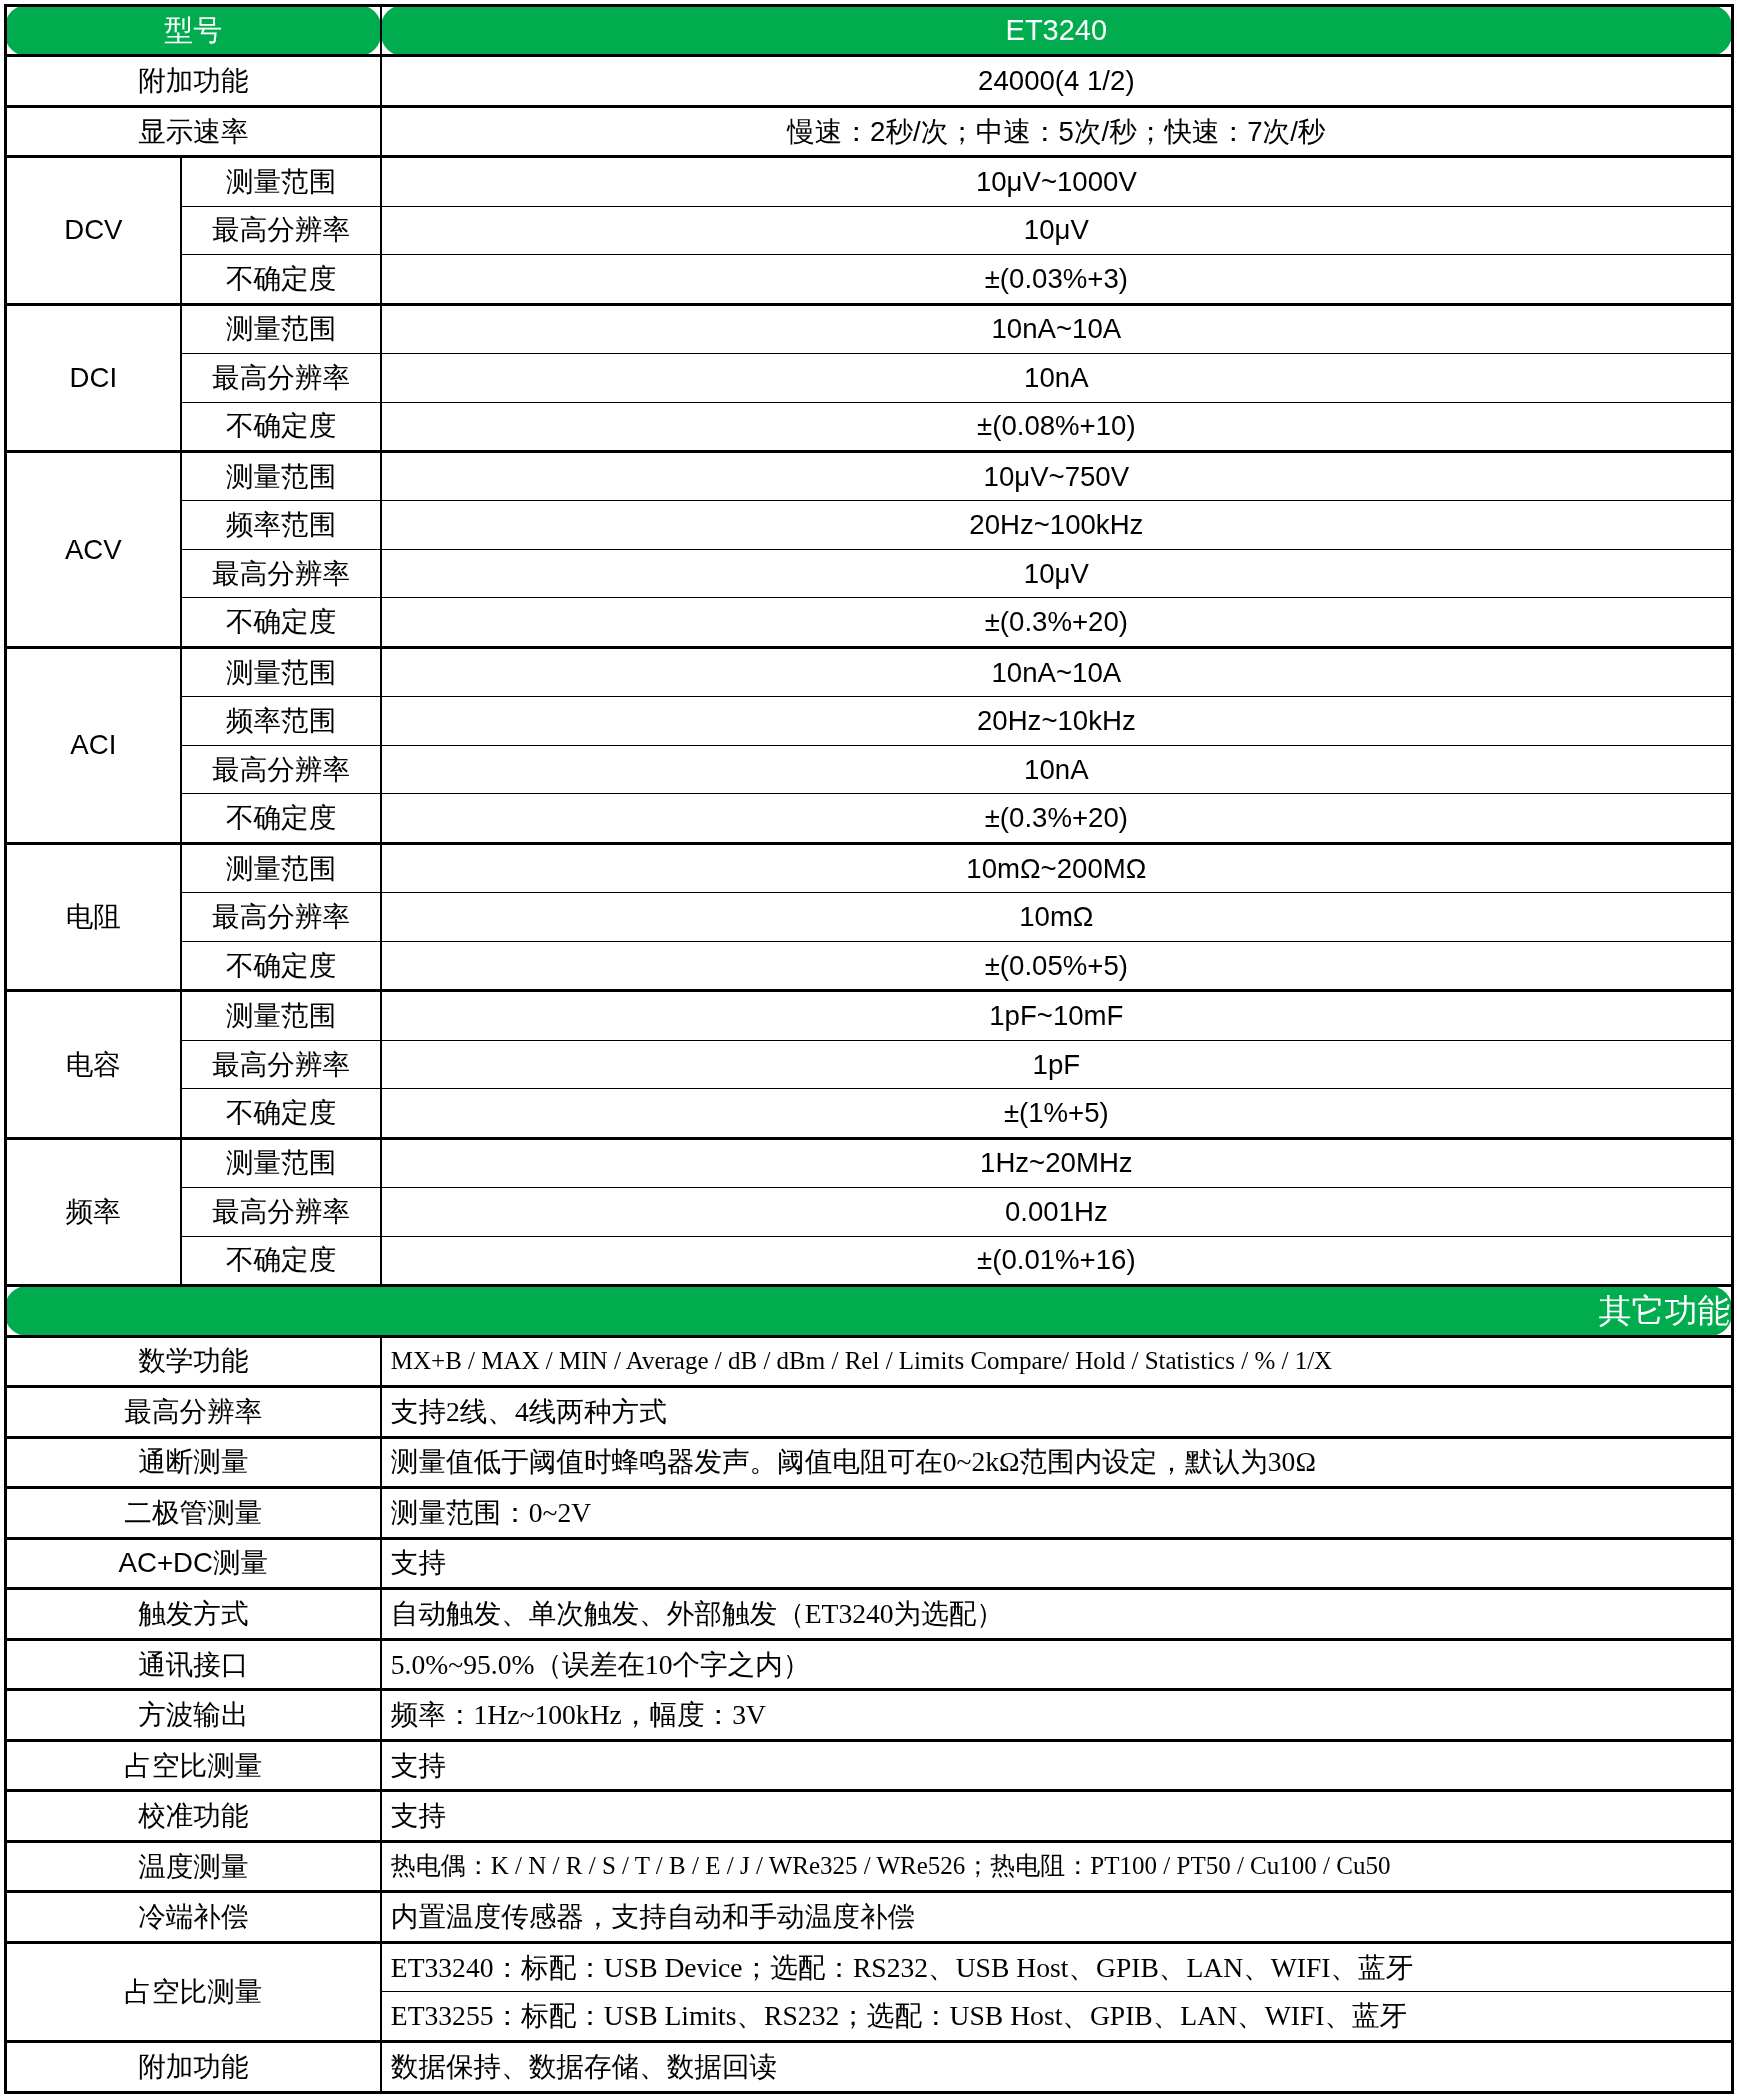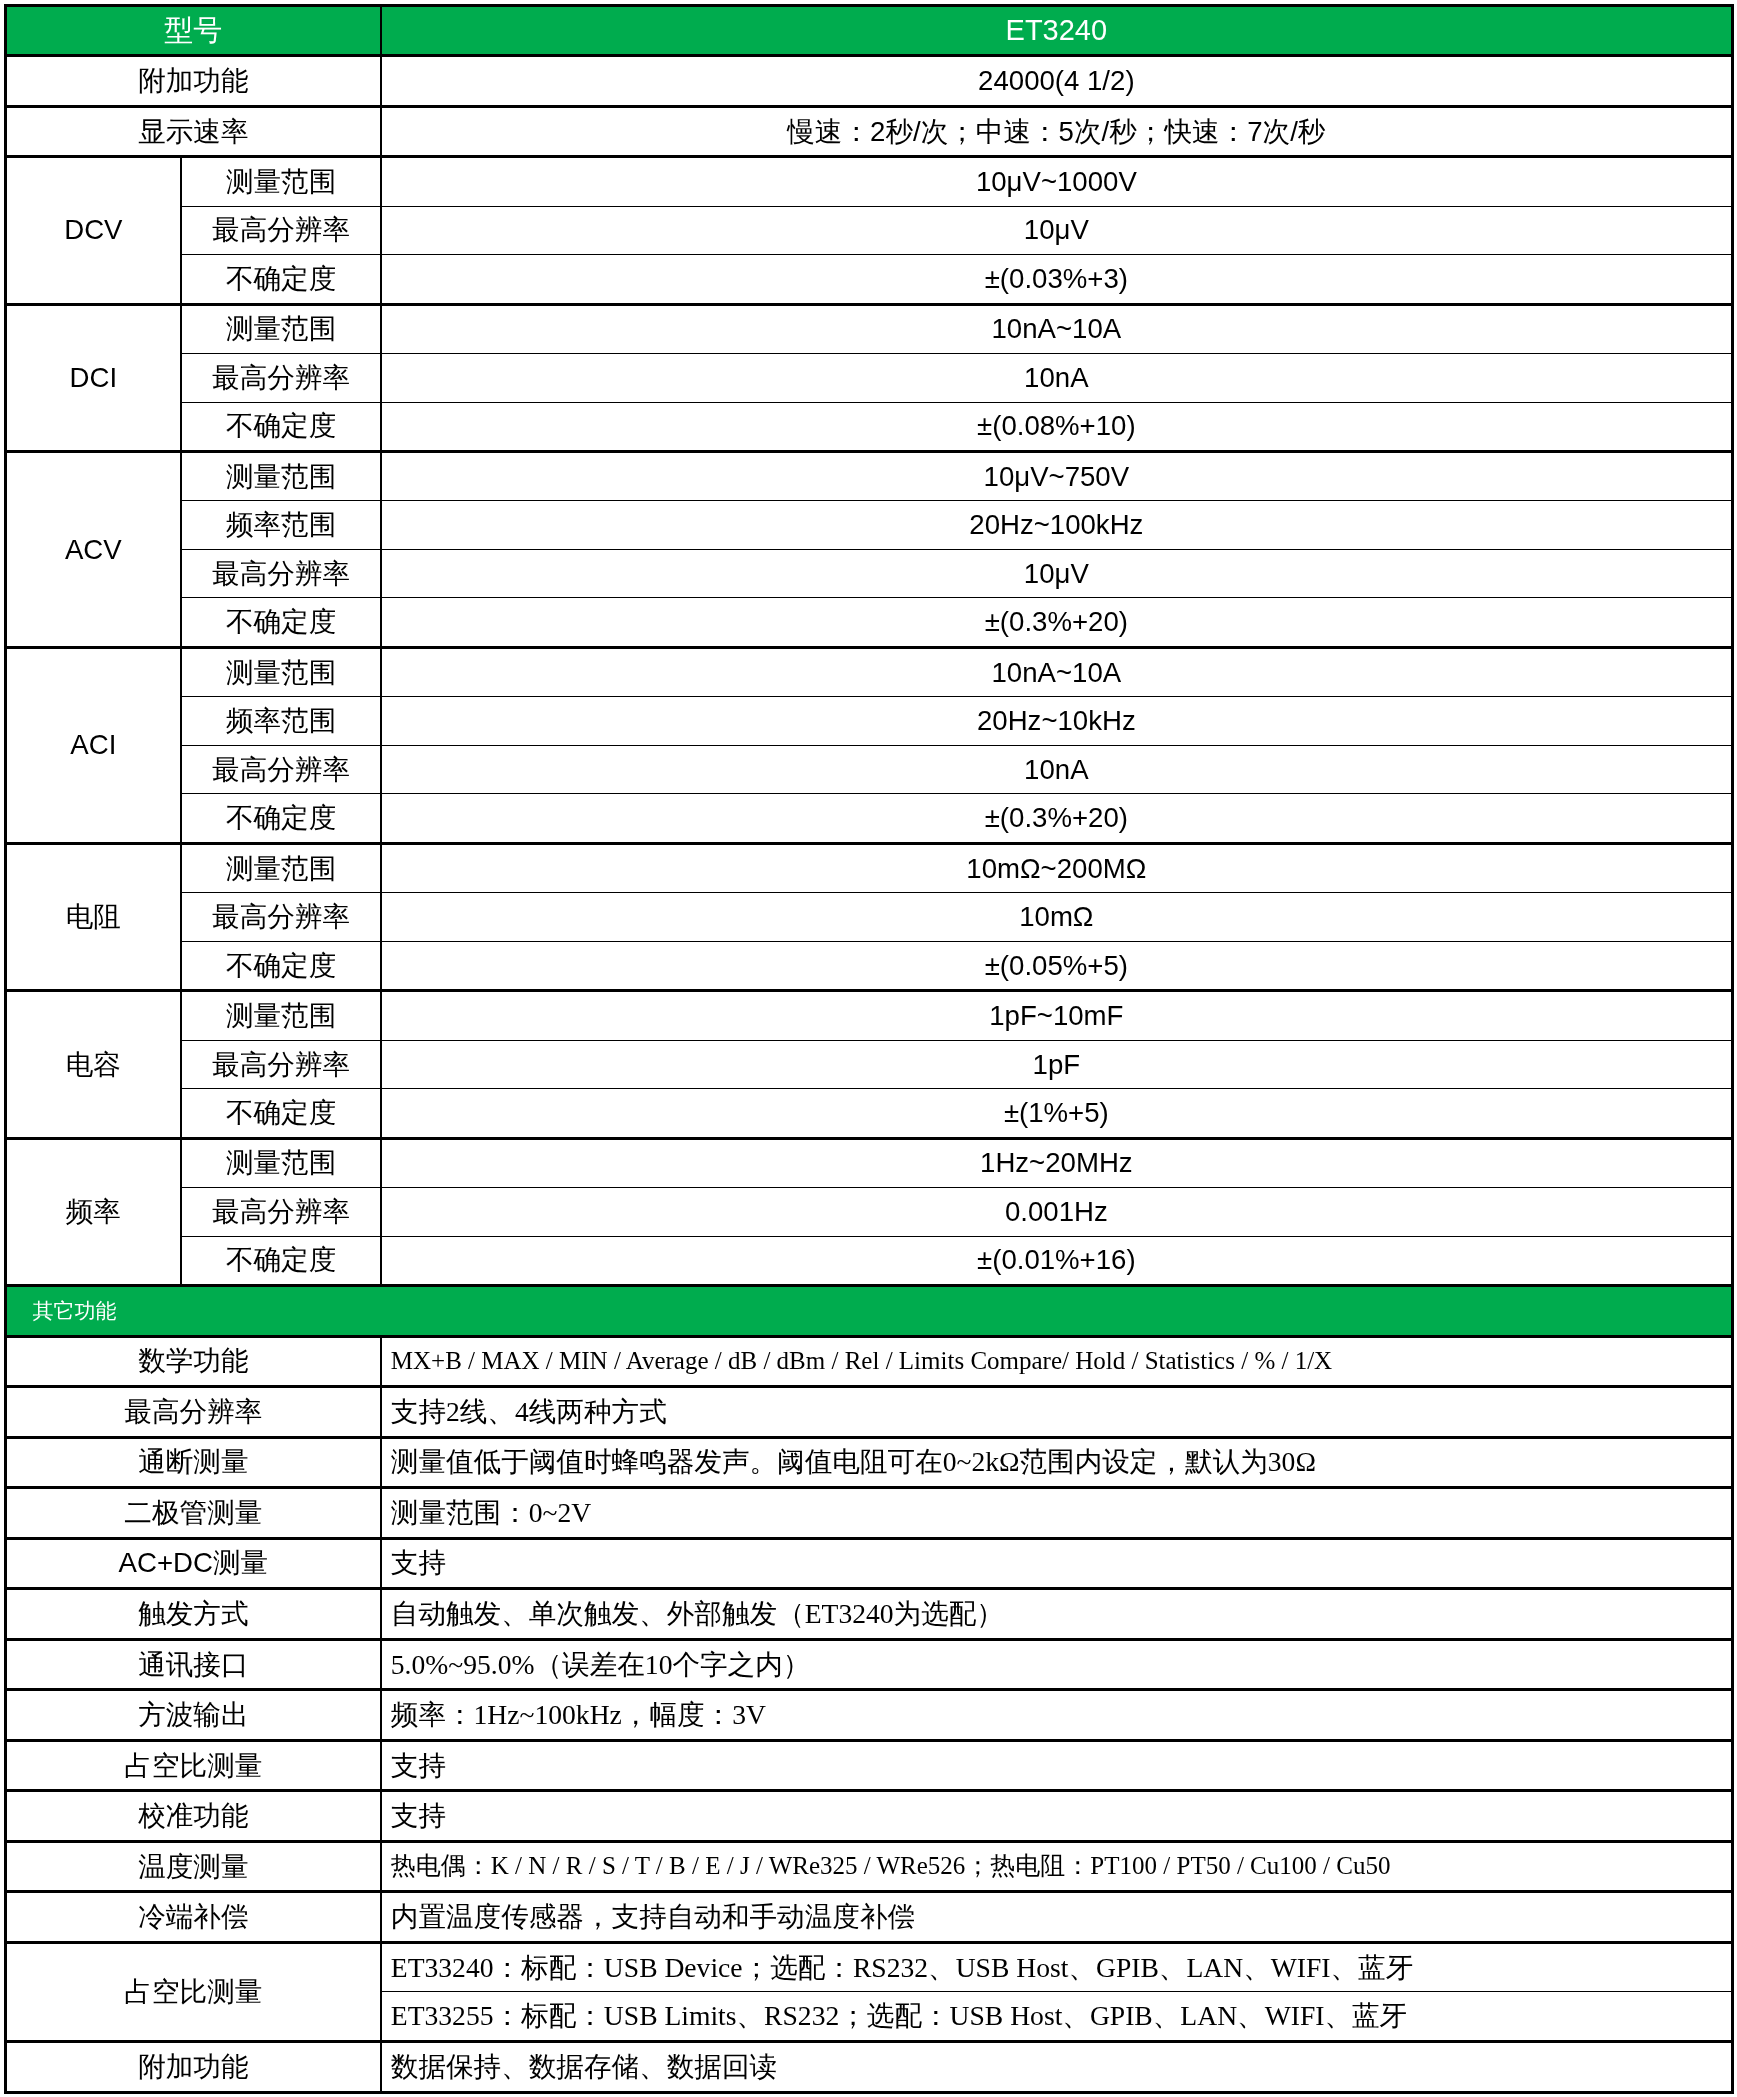--- a/index.html
+++ b/index.html
@@ -24,34 +24,34 @@
     border-left-width: 2.2px;
     border-right-width: 2.2px;
     font-size: 27.6px;
     line-height: 1.15;
     padding: 0;
     height: 46px;
     overflow: hidden;
     white-space: nowrap;
     vertical-align: middle;
   }
-  tr.sec td { border-top-width: 3.6px; }
+  tr.sec td { border-top-width: 3.6px; border-radius: 22px; }
   td.c { text-align: center; }
   td.l { text-align: left; padding-left: 8.7px; font-family: Liberation Serif, serif; }
   td.green {
     background: #00AC4E;
     color: #ffffff;
     font-size: 29px;
   }
   td.band {
     background: #00AC4E;
     color: #ffffff;
-    text-align: left;
+    text-align: right;
     padding-left: 26px;
-    font-size: 21px;
+    font-size: 33px;
   }
   td.tight { font-size: 25px; }
 </style>
 </head>
 <body>
 
 <table class="spec">
   <colgroup>
       <col class="c1">
       <col class="c2">

